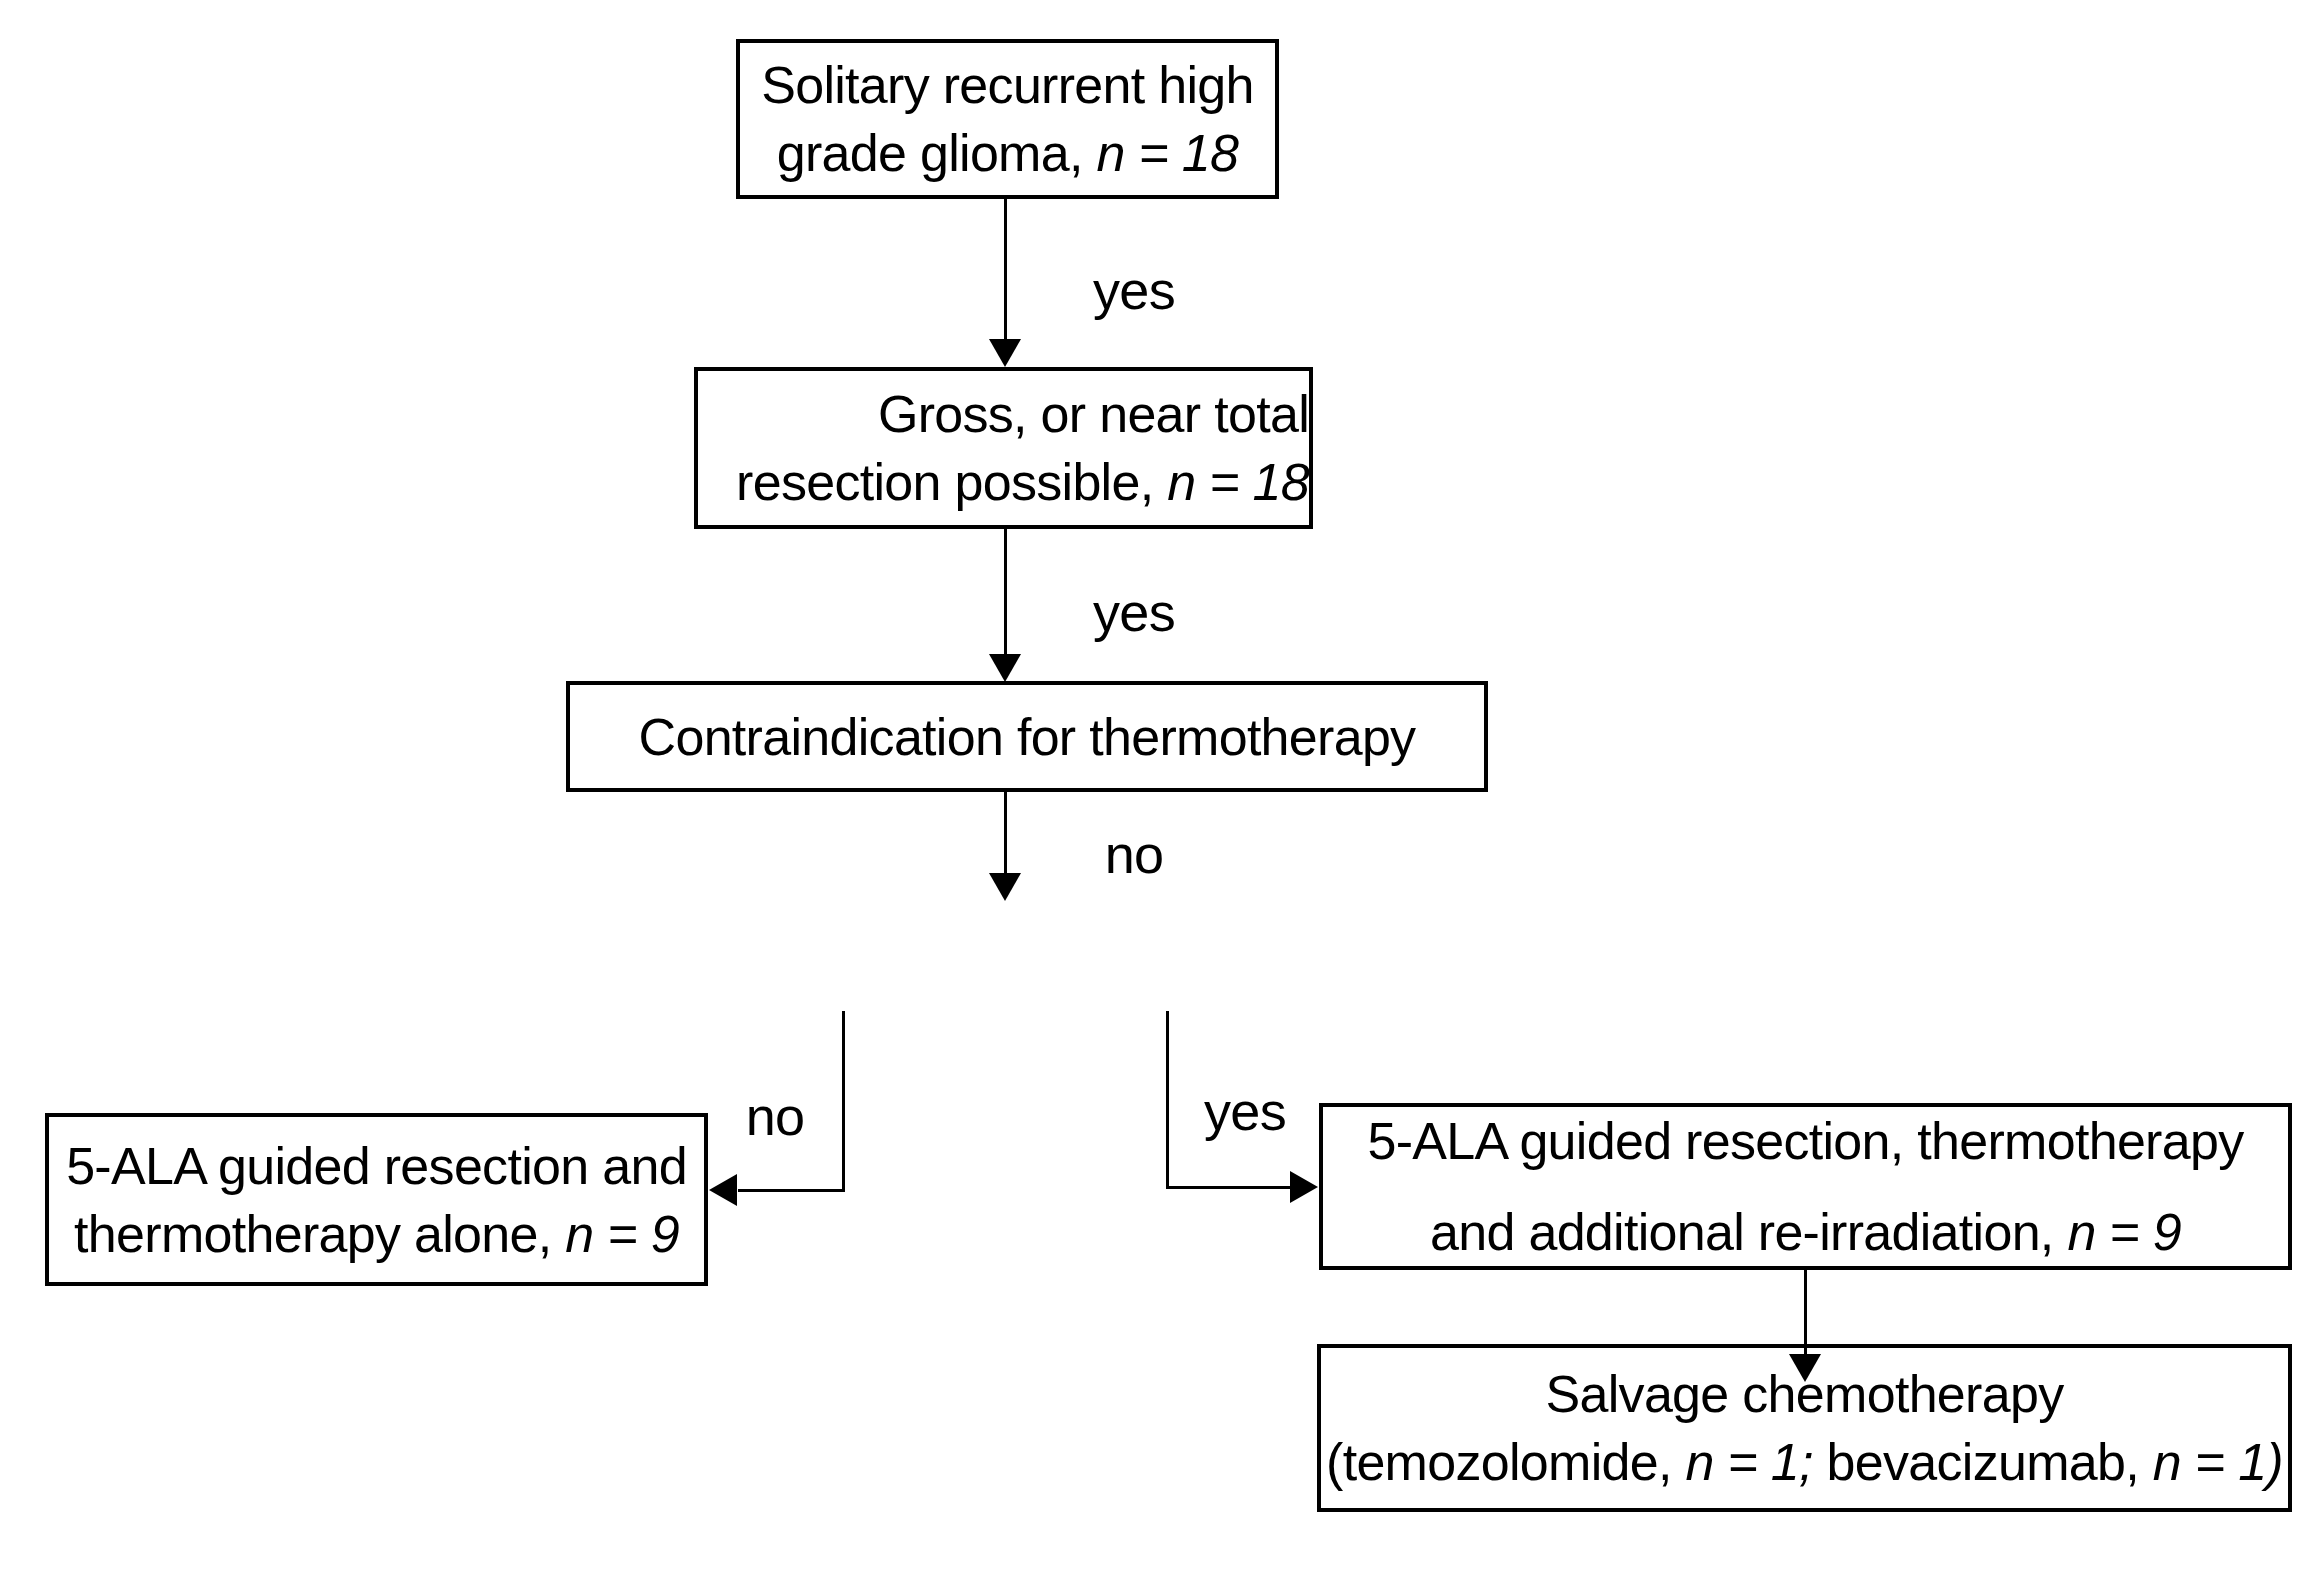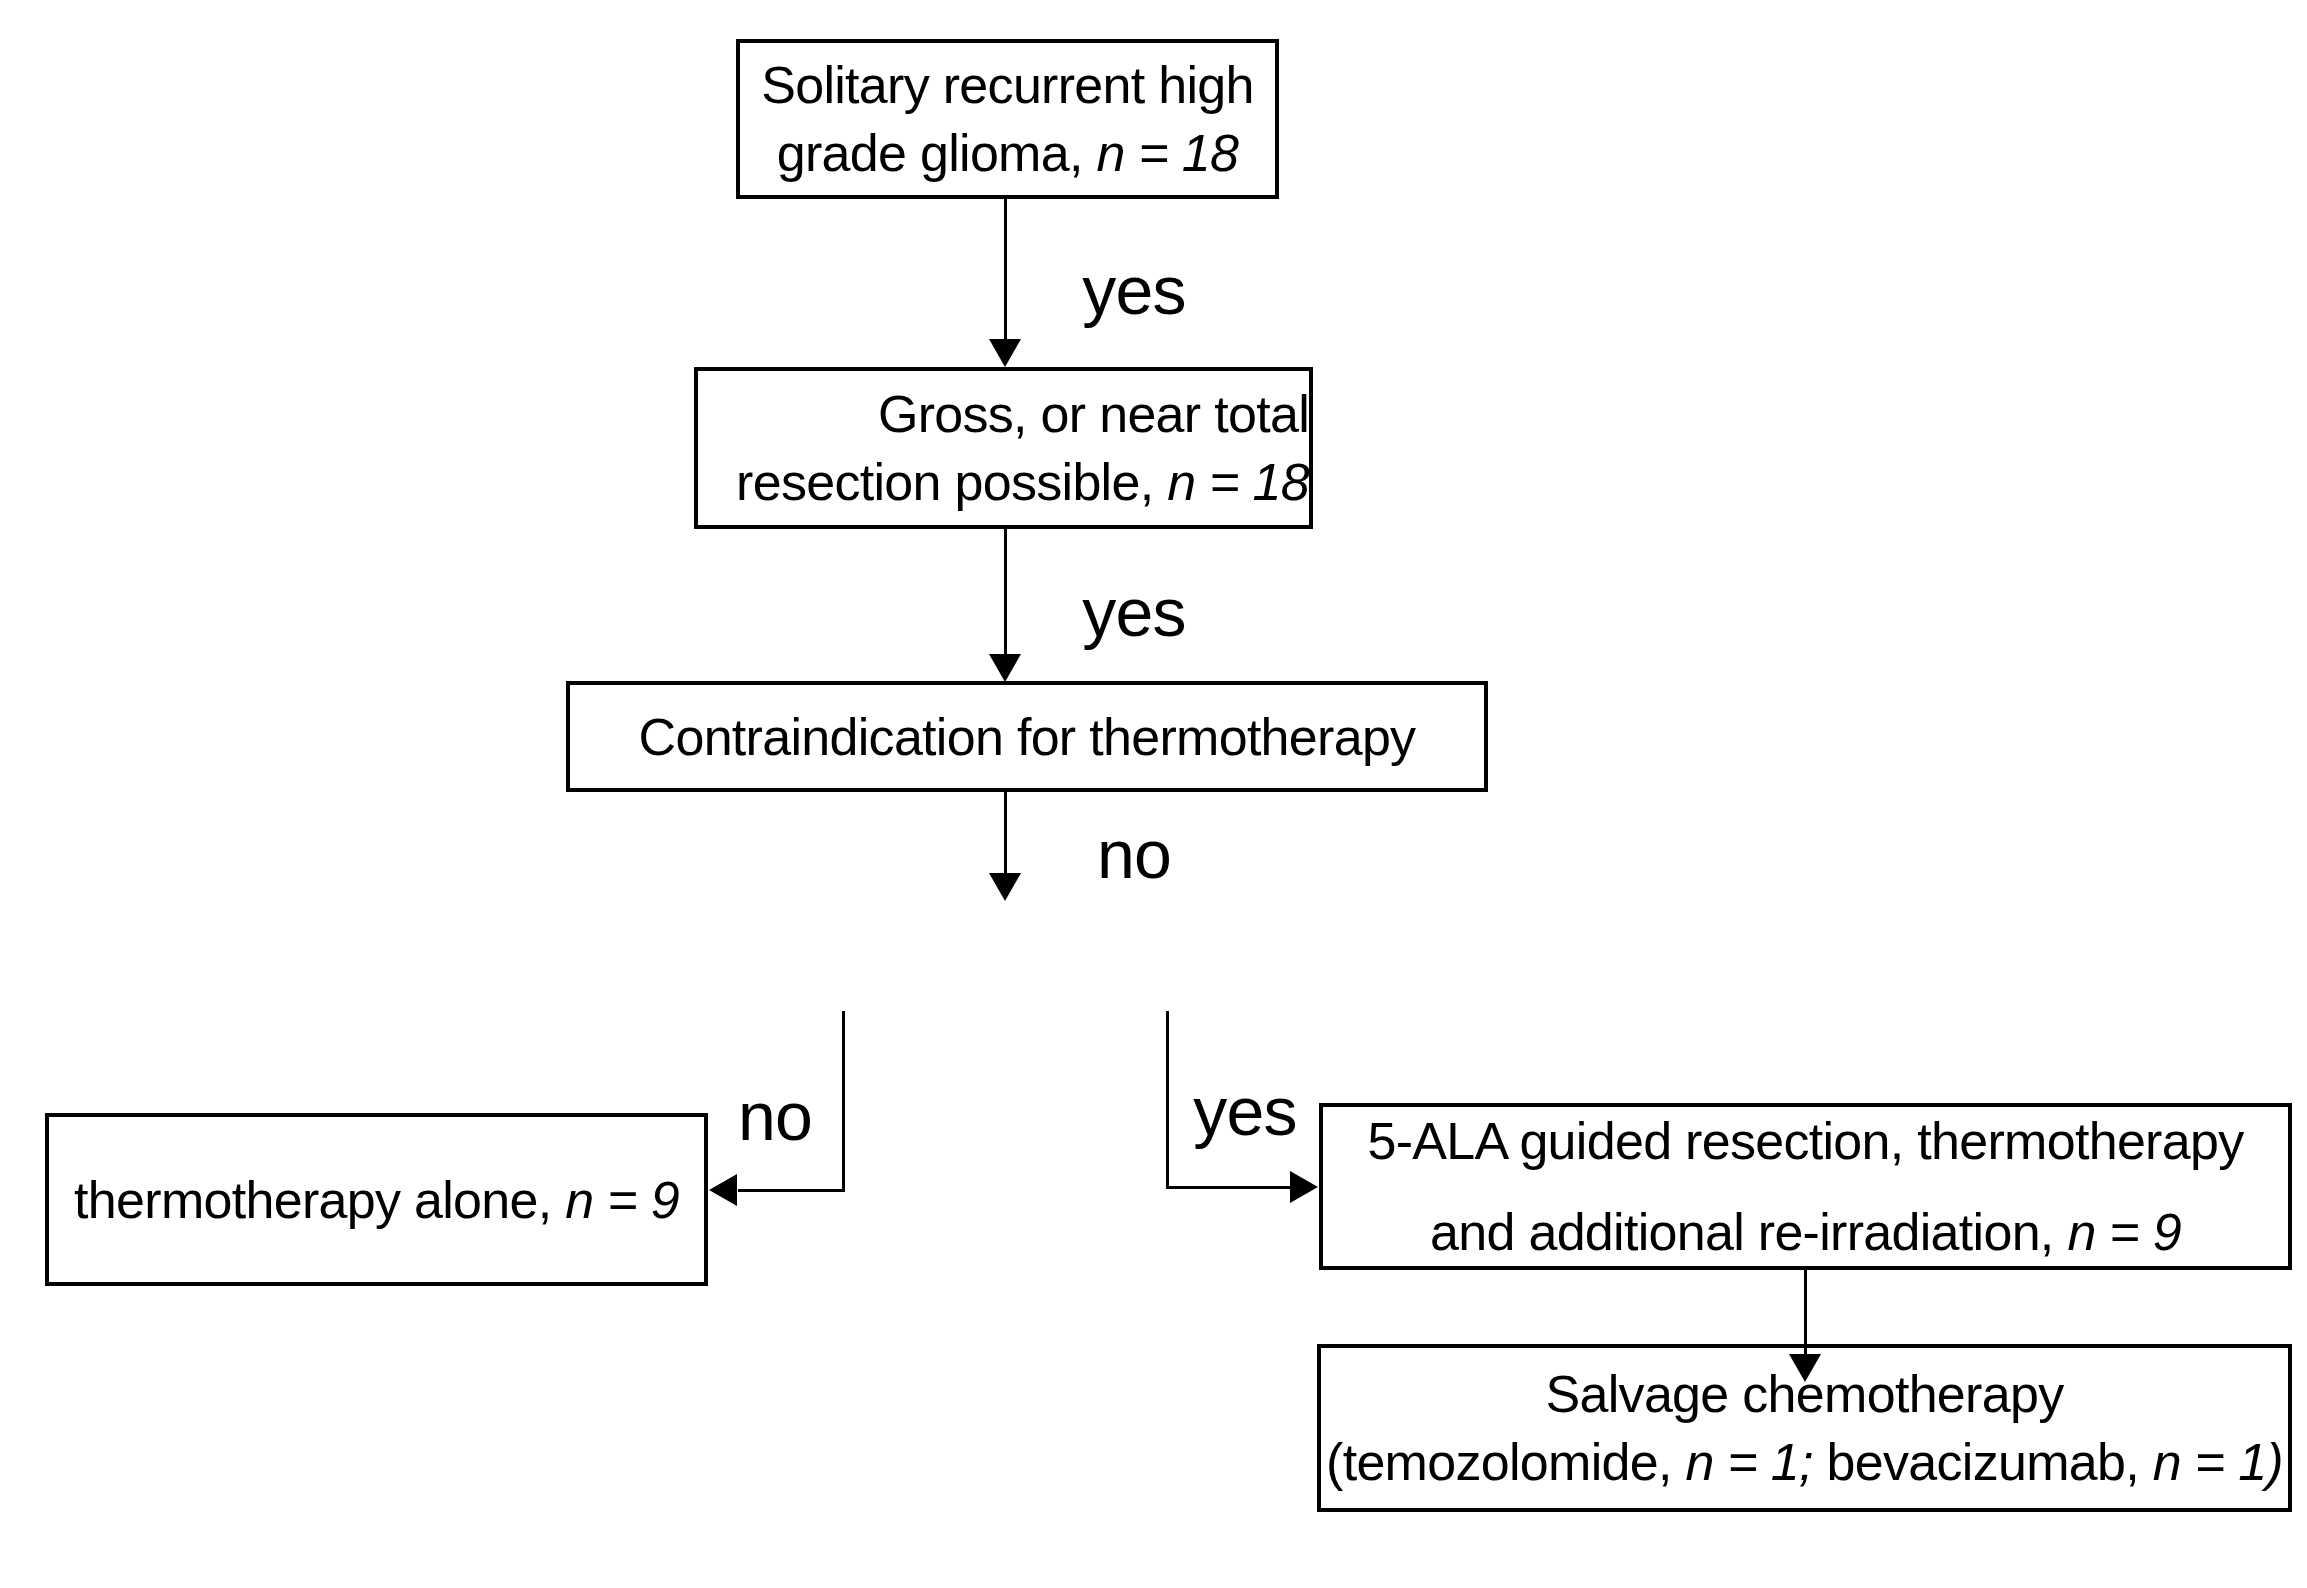--- a/index.html
+++ b/index.html
@@ -84,21 +84,21 @@
   #c2-head { left: 989px; top: 654px;  }
   #c3-head { left: 989px; top: 873px; }
   #c4-head { left: 1789px; top: 1354px; }
   #c5-head { left: 709px; top: 1174px; }
   #c6-head { left: 1290px; top: 1171px; }
 
   
   .edge-label {
     position: absolute;
     transform: translate(-50%, -50%);
-    font-size: 68px;
+    font-size: 54px;
     line-height: 54px;
     letter-spacing: -0.7px;
     color: #000000;
     white-space: nowrap;
   }
   #label-yes-1 { left: 1134px; top: 290px;  }
   #label-yes-2 { left: 1134px; top: 612px;  }
   #label-no-1  { left: 1134px; top: 854px; }
   #label-no-2  { left: 775px; top: 1116px; }
   #label-yes-3 { left: 1245px; top: 1111px; }
@@ -117,20 +117,21 @@
       <div class="tline"><span>Gross, or near total</span></div>
       <div class="tline"><span>resection possible, </span><em>n = 18</em></div>
     </div>
 
   <div class="node" id="node-contraindication">
       <div class="tline"><span>Contraindication for thermotherapy</span></div>
     </div>
 
 
   <div class="node" id="node-thermo-alone">
+      <div class="tline"><span>5-ALA guided resection and</span></div>
       <div class="tline"><span>thermotherapy alone, </span><em>n = 9</em></div>
     </div>
 
   <div class="node" id="node-thermo-reirr">
       <div class="tline"><span>5-ALA guided resection, thermotherapy</span></div>
       <div class="tline"><span>and additional re-irradiation, </span><em>n = 9</em></div>
     </div>
 
   <div class="node" id="node-salvage">
       <div class="tline"><span>Salvage chemotherapy</span></div>

